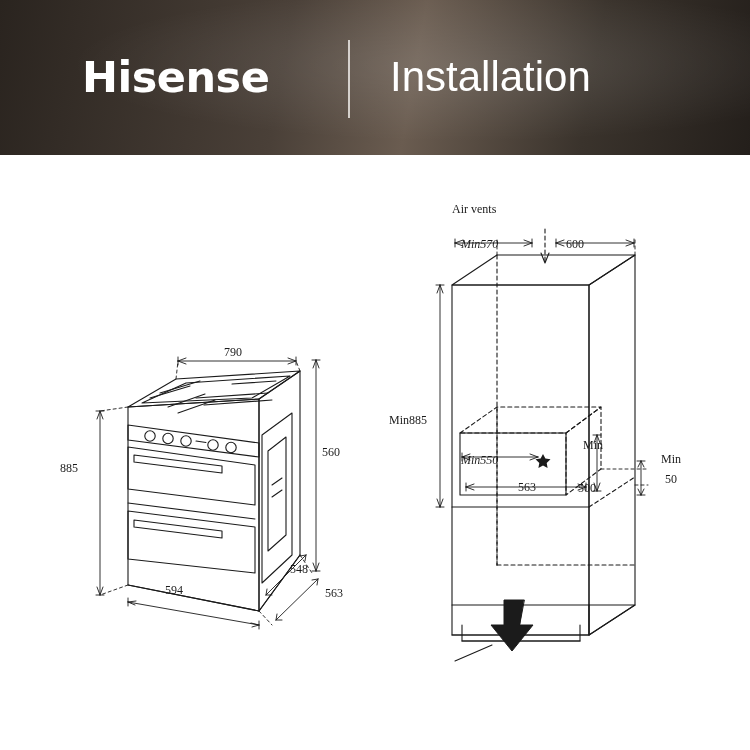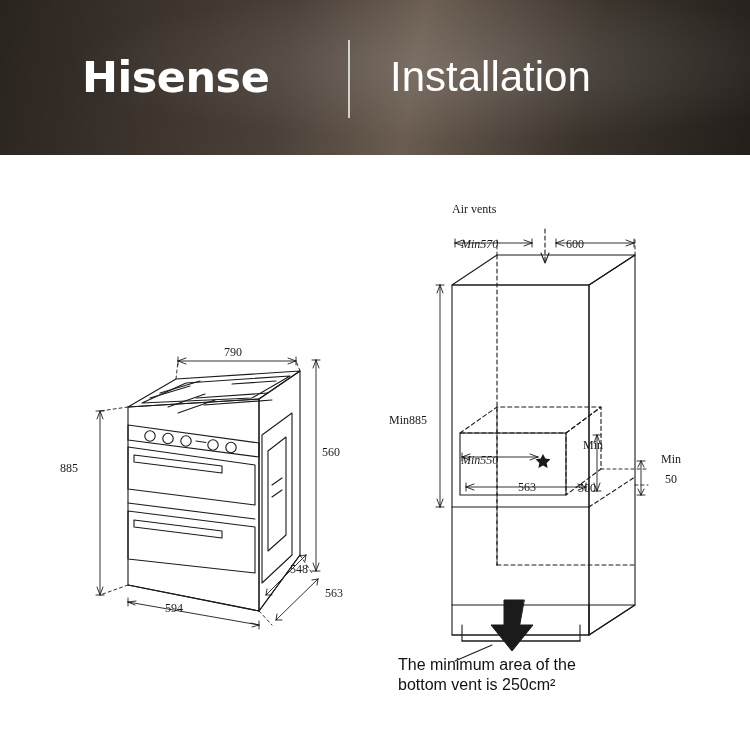--- a/index.html
+++ b/index.html
@@ -237,21 +237,21 @@
       </g>
     </svg>
 
 
     <div class="lbl lbl-big" style="left:224px;top:190px;">790</div>
 
     <div class="lbl lbl-big" style="left:322px;top:290px;">560</div>
 
     <div class="lbl lbl-big" style="left:60px;top:306px;">885</div>
 
-    <div class="lbl lbl-big" style="left:165px;top:446px;">594</div>
+    <div class="lbl lbl-big" style="left:165px;top:428px;">594</div>
 
     <div class="lbl lbl-big" style="left:290px;top:407px;">548</div>
 
     <div class="lbl lbl-big" style="left:325px;top:431px;">563</div>
 
     <div class="lbl lbl-big" style="left:452px;top:47px;">Air vents</div>
 
     <div class="lbl lbl-big lbl-ital" style="left:461px;top:82px;">Min570</div>
 
     <div class="lbl lbl-big" style="left:566px;top:82px;">600</div>
@@ -262,18 +262,17 @@
 
     <div class="lbl lbl-big" style="left:518px;top:325px;">563</div>
 
     <div class="lbl lbl-big" style="left:583px;top:283px;">Min</div>
     <div class="lbl lbl-big" style="left:578px;top:301px;margin-top:25px;">500</div>
 
     <div class="lbl lbl-big" style="left:661px;top:297px;">Min</div>
     <div class="lbl lbl-big" style="left:665px;top:317px;">50</div>
 
     <div class="lbl lbl-caption" style="left:398px;top:500px;width:280px;">
-      <span>The minimum area of the</span><br>
-      <span>bottom vent is 250cm²</span>
+      <br>
     </div>
 
   </div>
 </div>
 
 </body></html>

